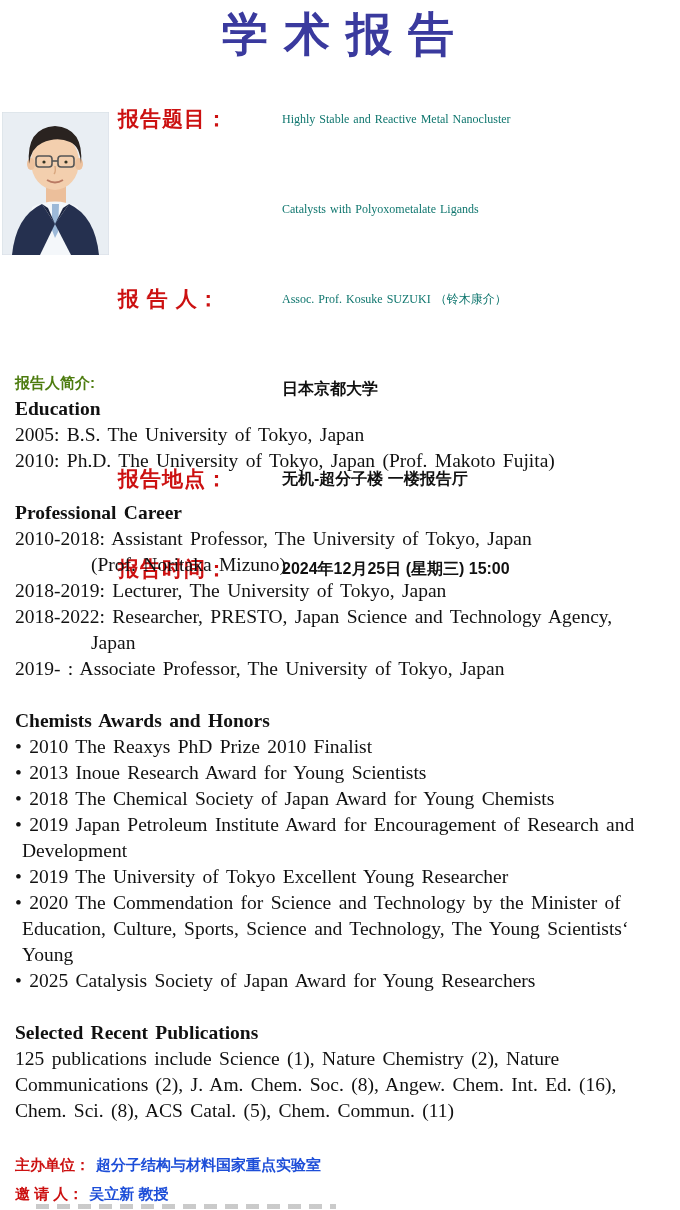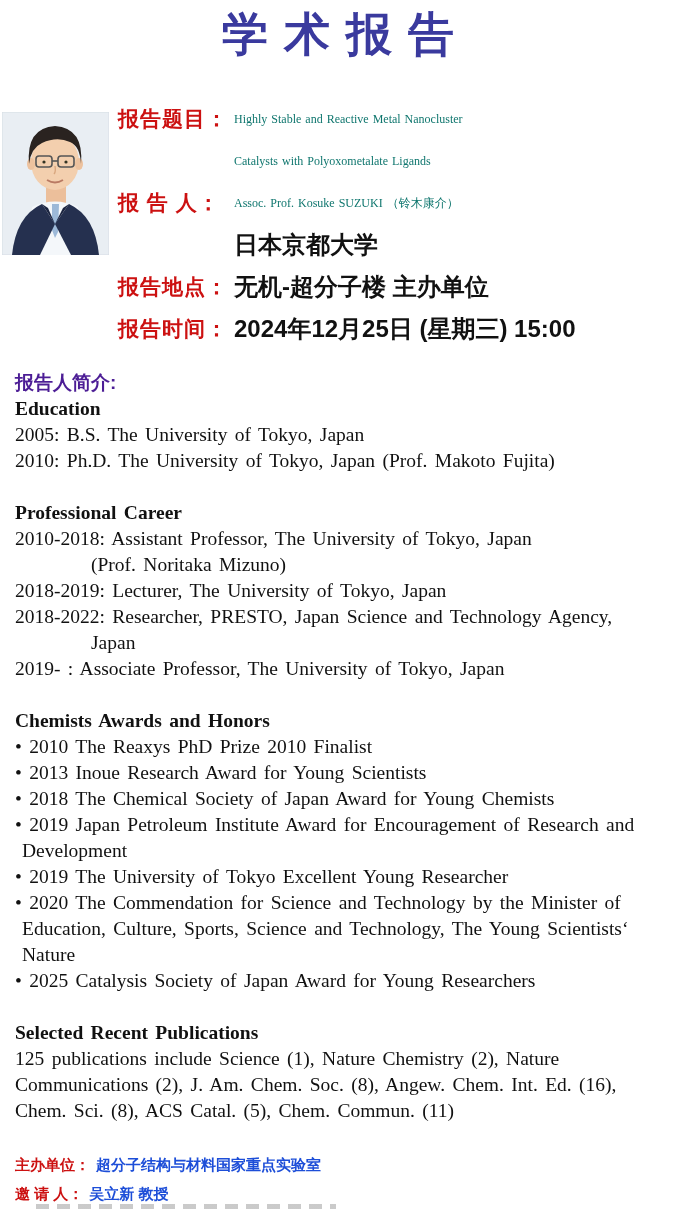--- a/index.html
+++ b/index.html
@@ -12,44 +12,44 @@
     position:absolute;top:4px;left:0;width:100%;text-align:center;
     font-family:"Liberation Serif",serif;font-weight:bold;
     font-size:46px;letter-spacing:16px;padding-left:12px;box-sizing:border-box;
     color:#3a3a9e;
   }
   
   .photo{position:absolute;left:2px;top:112px;width:107px;height:143px;}
   
   .header-grid{
     position:absolute;left:118px;top:98px;right:0;
-    display:grid;grid-template-columns:116px auto;grid-auto-rows:42px;
+    display:grid;grid-template-columns:116px auto;grid-auto-rows:42px;gap:48px;
   }
   .header-grid .cell{display:flex;align-items:center;}
   .hlabel{
     font-family:"Liberation Sans",sans-serif;font-weight:bold;
     font-size:21px;color:#cc1111;letter-spacing:1px;white-space:nowrap;
   }
   .hval-en{
     font-family:"Liberation Serif",serif;font-weight:normal;
     font-size:12px;color:#0f766e;white-space:nowrap;word-spacing:1px;
   }
   .hval-cn{
     font-family:"Liberation Sans",sans-serif;font-weight:bold;
-    font-size:24px;color:#111;white-space:nowrap;
+    font-size:16px;color:#111;white-space:nowrap;
   }
   
   .body-text{
     position:absolute;left:15px;top:370px;width:660px;
     font-size:19.5px;line-height:26px;word-spacing:2.5px;
   }
   .line{white-space:nowrap;}
   .section-label{
     font-family:"Liberation Sans",sans-serif;font-weight:bold;
-    font-size:19px;color:#4c1d95;line-height:26px;
+    font-size:15px;color:#4d7c0f;line-height:26px;
   }
   .sec-heading{font-weight:bold;line-height:26px;margin-top:26px;}
   .sec-heading.first{margin-top:0;}
   .wrap-deep{padding-left:76px;}
   .wrap-small{padding-left:7px;}
   
   .footer{
     position:absolute;left:15px;top:1150px;width:660px;
     font-family:"Liberation Sans",sans-serif;font-weight:bold;font-size:15px;
     line-height:29px;
@@ -112,21 +112,21 @@
     <div class="cell"></div>
     <div class="cell hval-en">Catalysts with Polyoxometalate Ligands</div>
 
     <div class="cell hlabel">报 告 人：</div>
     <div class="cell hval-en">Assoc. Prof. Kosuke SUZUKI （铃木康介）</div>
 
     <div class="cell"></div>
     <div class="cell hval-cn">日本京都大学</div>
 
     <div class="cell hlabel">报告地点：</div>
-    <div class="cell hval-cn">无机-超分子楼 主办单位</div>
+    <div class="cell hval-cn">无机-超分子楼 一楼报告厅</div>
 
     <div class="cell hlabel">报告时间：</div>
     <div class="cell hval-cn">2024年12月25日 (星期三) 15:00</div>
   </div>
 
   <div class="body-text">
     <div class="section-label">报告人简介:</div>
 
     <div class="sec-heading first">Education</div>
     <div class="line">2005: B.S. The University of Tokyo, Japan</div>
@@ -142,21 +142,21 @@
 
     <div class="sec-heading">Chemists Awards and Honors</div>
     <div class="line">• 2010 The Reaxys PhD Prize 2010 Finalist</div>
     <div class="line">• 2013 Inoue Research Award for Young Scientists</div>
     <div class="line">• 2018 The Chemical Society of Japan Award for Young Chemists</div>
     <div class="line">• 2019 Japan Petroleum Institute Award for Encouragement of Research and</div>
     <div class="line wrap-small">Development</div>
     <div class="line">• 2019 The University of Tokyo Excellent Young Researcher</div>
     <div class="line">• 2020 The Commendation for Science and Technology by the Minister of</div>
     <div class="line wrap-small">Education, Culture, Sports, Science and Technology, The Young Scientists‘</div>
-    <div class="line wrap-small">Nature</div>
+    <div class="line wrap-small">Young</div>
     <div class="line">• 2025 Catalysis Society of Japan Award for Young Researchers</div>
 
     <div class="sec-heading">Selected Recent Publications</div>
     <div class="line">125 publications include Science (1), Nature Chemistry (2), Nature</div>
     <div class="line">Communications (2), J. Am. Chem. Soc. (8), Angew. Chem. Int. Ed. (16),</div>
     <div class="line">Chem. Sci. (8), ACS Catal. (5), Chem. Commun. (11)</div>
   </div>
 
   <div class="footer">
     <div class="frow">

